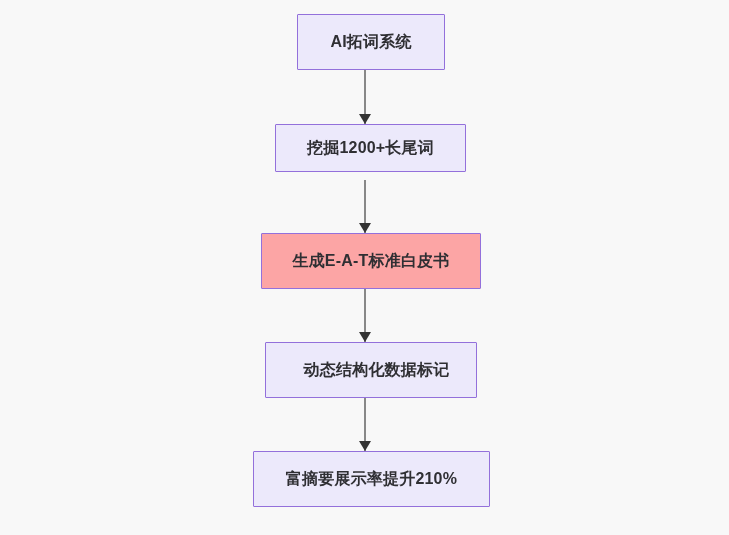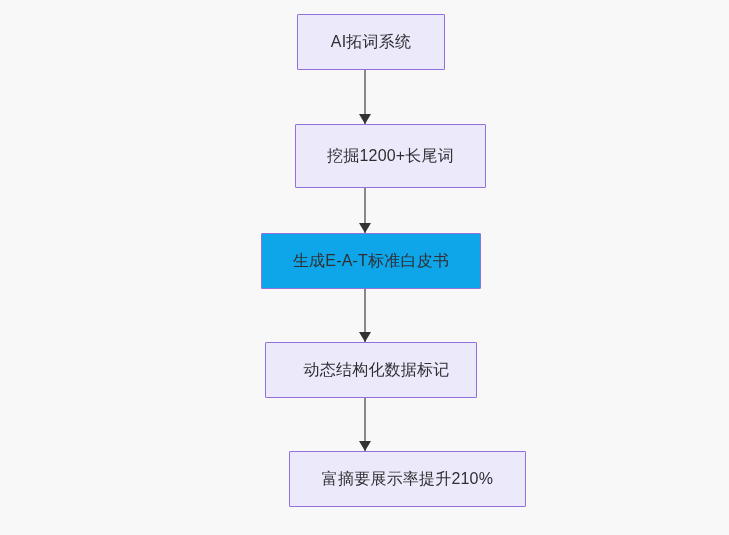--- a/index.html
+++ b/index.html
@@ -10,20 +10,21 @@
     width: 729px;
     height: 535px;
     background: #f8f8f8;
     font-family: "Liberation Sans", "DejaVu Sans", sans-serif;
     overflow: hidden;
   }
   #flowchart {
     position: relative;
     width: 729px;
     height: 535px;
+    font-weight: bold;
   }
   .node {
     position: absolute;
     box-sizing: border-box;
     background: #ece9fb;
     border: 1px solid #9370db;
     border-radius: 1px;
     display: flex;
     align-items: center;
     justify-content: center;
@@ -79,26 +80,26 @@
     <div class="connector-head" style="border-top-color: rgb(51, 51, 51);"></div>
   </div>
   <div class="connector" style="left: 355px; top: 398px; width: 20px; height: 53px;">
     <div class="connector-line" style="height: 53px; background: rgb(136, 136, 136);"></div>
     <div class="connector-head" style="border-top-color: rgb(51, 51, 51);"></div>
   </div>
 
   <div class="node" style="left: 297px; top: 14px; width: 148px; height: 56px; background: rgb(236, 233, 251); border-color: rgb(147, 112, 219); color: rgb(47, 47, 51);">
     <span class="node-label">AI拓词系统</span>
   </div>
-  <div class="node" style="left: 275px; top: 124px; width: 191px; height: 64px; background: rgb(236, 233, 251); border-color: rgb(147, 112, 219); color: rgb(47, 47, 51); margin-left: 20px;">
+  <div class="node" style="left: 275px; top: 124px; width: 191px; height: 48px; background: rgb(236, 233, 251); border-color: rgb(147, 112, 219); color: rgb(47, 47, 51);">
     <span class="node-label">挖掘1200+长尾词</span>
   </div>
-  <div class="node" style="left: 261px; top: 233px; width: 220px; height: 56px; background: #0ea5e9; border-color: rgb(147, 112, 219); color: rgb(47, 47, 51);">
+  <div class="node" style="left: 261px; top: 233px; width: 220px; height: 56px; background: #fca5a5; border-color: rgb(147, 112, 219); color: rgb(47, 47, 51);">
     <span class="node-label">生成E-A-T标准白皮书</span>
   </div>
   <div class="node" style="left: 265px; top: 342px; width: 212px; height: 56px; background: rgb(236, 233, 251); border-color: rgb(147, 112, 219); color: rgb(47, 47, 51); padding-left: 11px;">
     <span class="node-label">动态结构化数据标记</span>
   </div>
-  <div class="node" style="left: 253px; top: 451px; width: 237px; height: 56px; background: rgb(236, 233, 251); border-color: rgb(147, 112, 219); color: rgb(47, 47, 51); margin-left: 36px;">
+  <div class="node" style="left: 253px; top: 451px; width: 237px; height: 56px; background: rgb(236, 233, 251); border-color: rgb(147, 112, 219); color: rgb(47, 47, 51);">
     <span class="node-label">富摘要展示率提升210%</span>
   </div>
 
 </div>
 
 </body></html>

